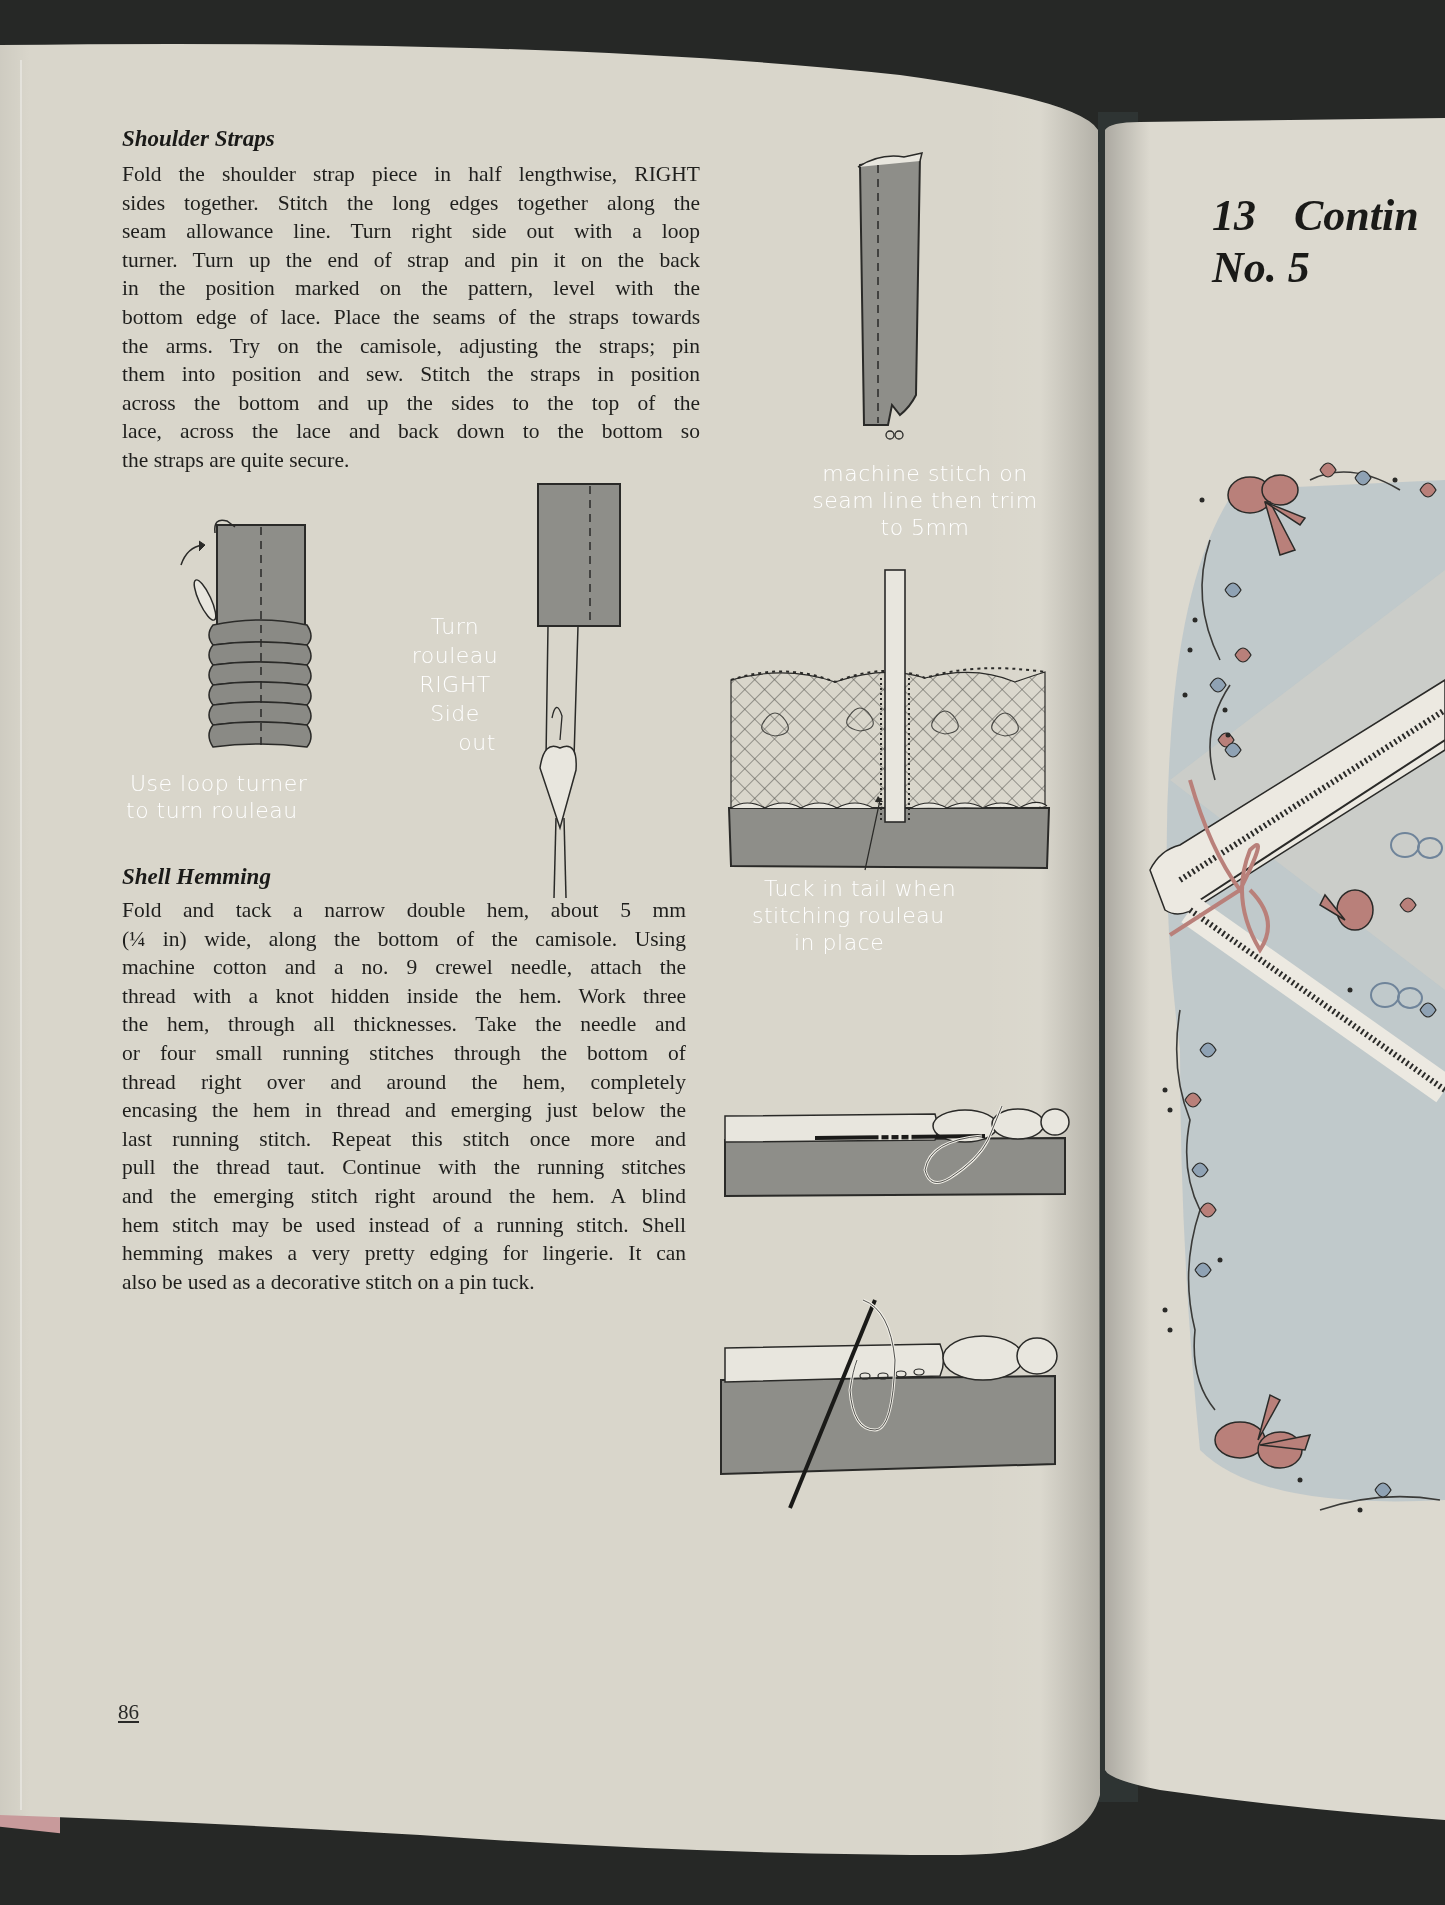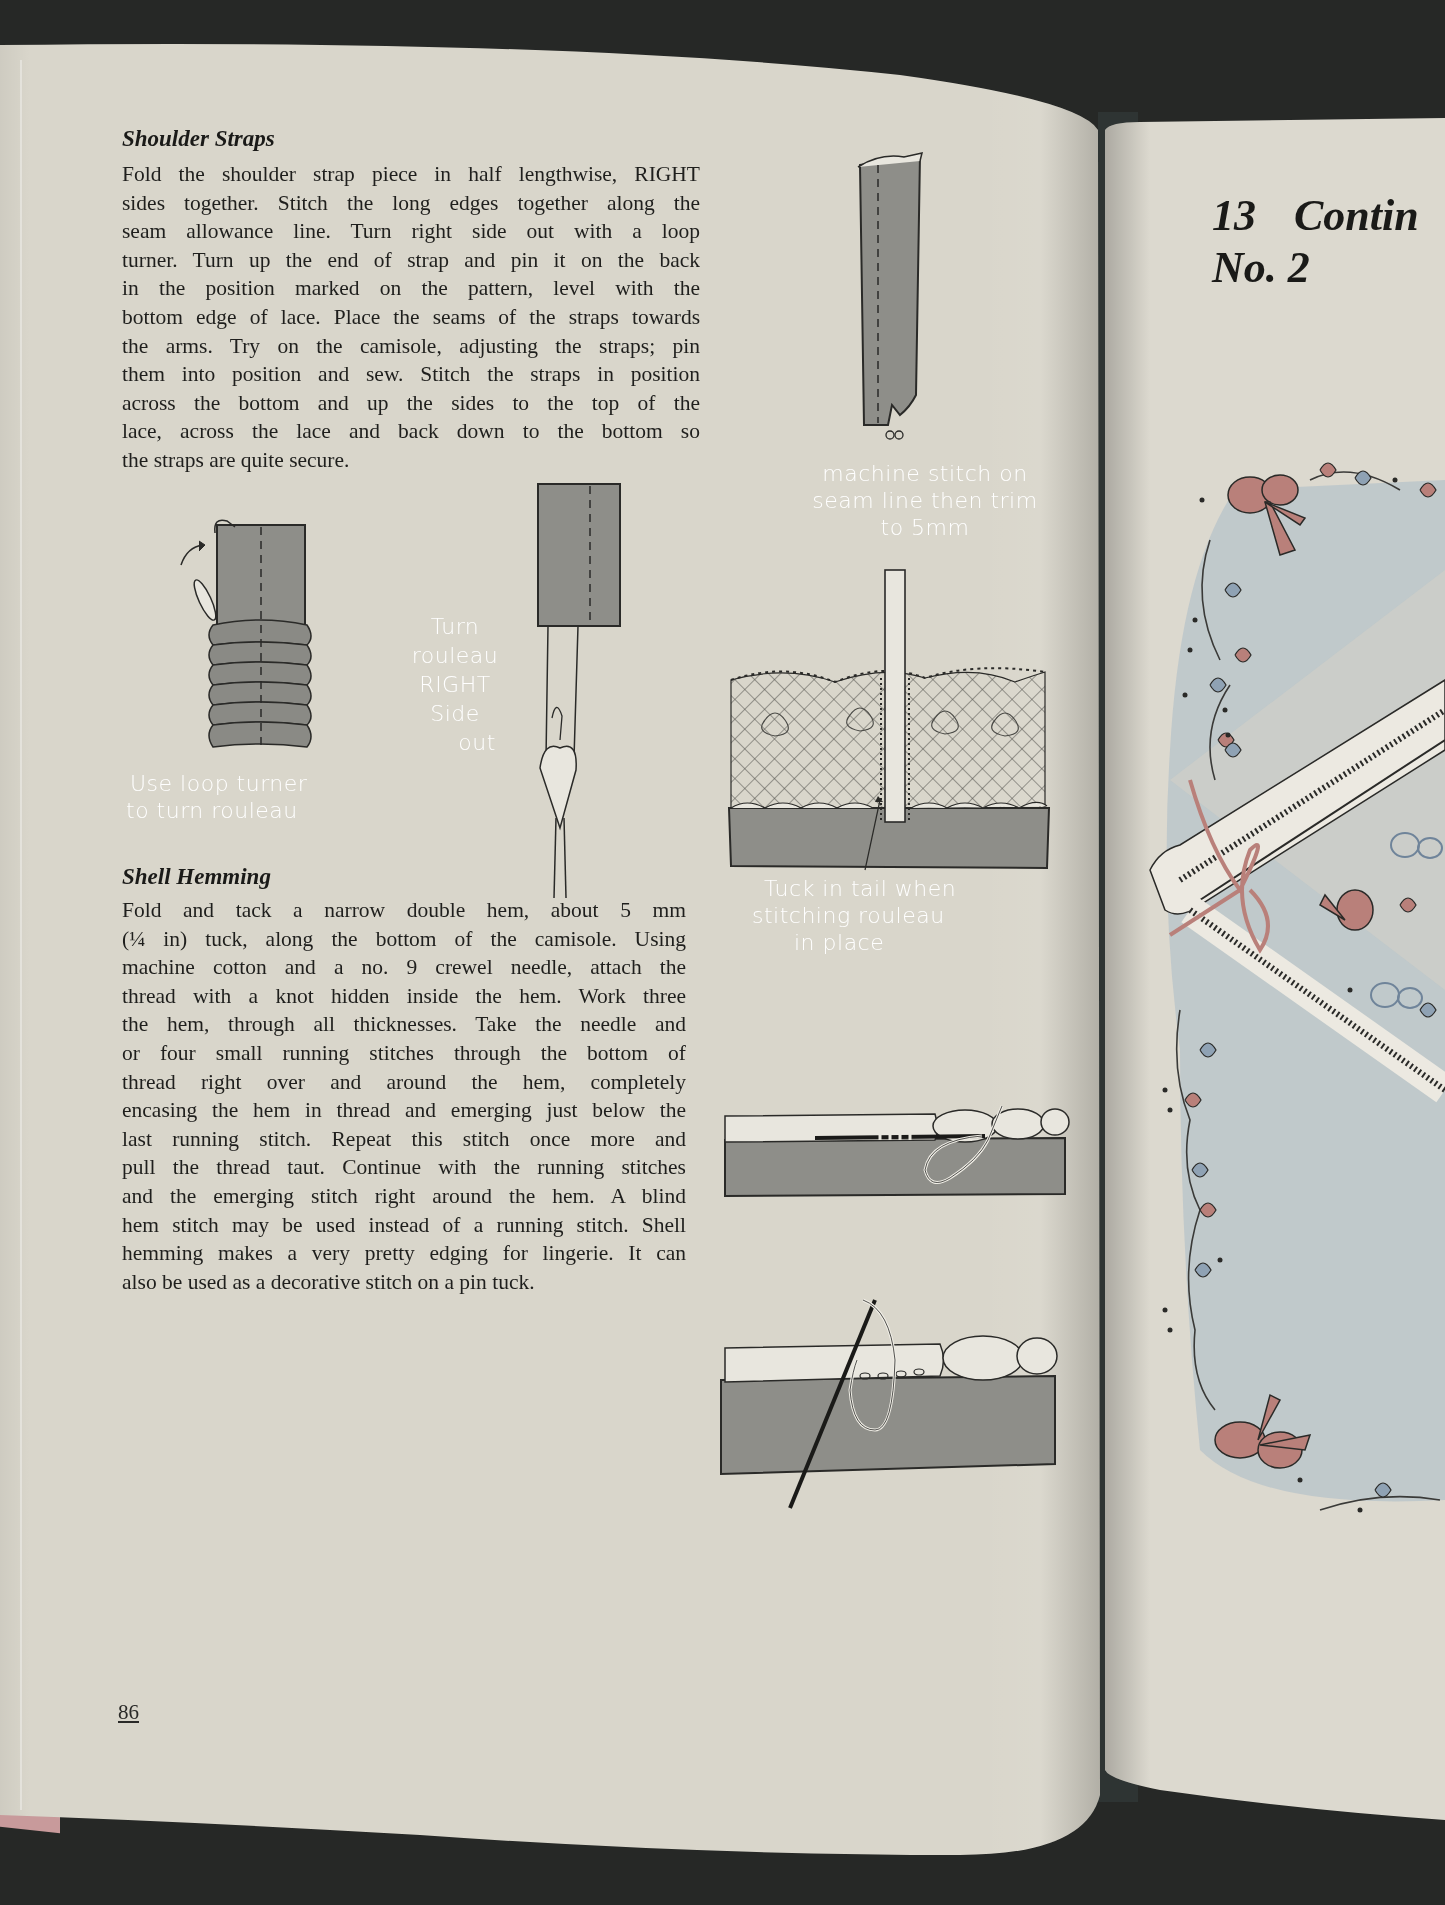--- a/index.html
+++ b/index.html
@@ -96,21 +96,21 @@
   <span class="line">the arms. Try on the camisole, adjusting the straps; pin</span>
   <span class="line">them into position and sew. Stitch the straps in position</span>
   <span class="line">across the bottom and up the sides to the top of the</span>
   <span class="line">lace, across the lace and back down to the bottom so</span>
   <span class="line last">the straps are quite secure.</span>
 </div>
 
 <div class="heading" style="left:122px; top:864px;">Shell Hemming</div>
 <div class="para" style="left:122px; top:896px; width:564px;">
   <span class="line">Fold and tack a narrow double hem, about 5 mm</span>
-  <span class="line">(¼ in) tuck, along the bottom of the camisole. Using</span>
+  <span class="line">(¼ in) wide, along the bottom of the camisole. Using</span>
   <span class="line">machine cotton and a no. 9 crewel needle, attach the</span>
   <span class="line">thread with a knot hidden inside the hem. Work three</span>
   <span class="line">the hem, through all thicknesses. Take the needle and</span>
   <span class="line">or four small running stitches through the bottom of</span>
   <span class="line">thread right over and around the hem, completely</span>
   <span class="line">encasing the hem in thread and emerging just below the</span>
   <span class="line">last running stitch. Repeat this stitch once more and</span>
   <span class="line">pull the thread taut. Continue with the running stitches</span>
   <span class="line">and the emerging stitch right around the hem. A blind</span>
   <span class="line">hem stitch may be used instead of a running stitch. Shell</span>
@@ -221,21 +221,21 @@
     <ellipse cx="186" cy="94" rx="5" ry="3"></ellipse>
     <ellipse cx="204" cy="92" rx="5" ry="3"></ellipse>
   </g>
   <line x1="75" y1="228" x2="160" y2="20" stroke="#1a1a18" stroke-width="4"></line>
   <path d="M 148 20 Q 175 30 180 80 Q 178 150 160 150 Q 138 150 135 110 Q 138 90 142 80" fill="none" stroke="#f0eee6" stroke-width="3"></path>
   <path d="M 148 20 Q 175 30 180 80 Q 178 150 160 150 Q 138 150 135 110 Q 138 90 142 80" fill="none" stroke="#2a2a28" stroke-width="0.8"></path>
 </svg>
 
 <div class="chapter">
   <div><span class="num">13</span><span>Contin</span></div>
-  <div>No. 2</div>
+  <div>No. 5</div>
 </div>
 
 <svg style="left:1140px; top:450px;" width="305" height="1110" viewBox="0 0 305 1110">
   <path d="M 95 40 Q 40 120 30 300 Q 20 450 40 600 Q 40 800 60 1000 Q 120 1060 305 1050 L 305 30 Z" fill="#b7c3c9" opacity="0.75"></path>
   <path d="M 30 330 L 305 120 L 305 540 Z" fill="#d6d2c8" opacity="0.5"></path>
 
   <path d="M 10 420 Q 20 400 40 395 L 305 230 L 305 300 L 60 455 Q 40 470 25 460 Z" fill="#ece9e1" stroke="#2a2a28" stroke-width="1.5"></path>
   <path d="M 40 430 L 305 260" stroke="#2a2a28" stroke-width="6" stroke-dasharray="2,3"></path>
   <path d="M 60 450 L 305 290" stroke="#2a2a28" stroke-width="2"></path>
   <path d="M 50 460 L 305 640" stroke="#ece9e1" stroke-width="30"></path>

